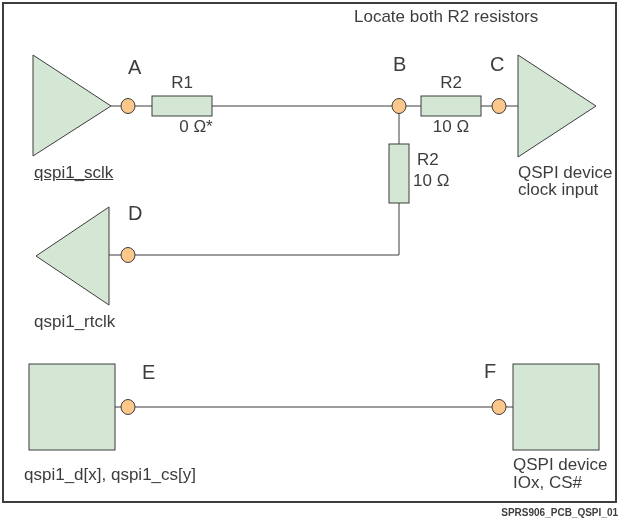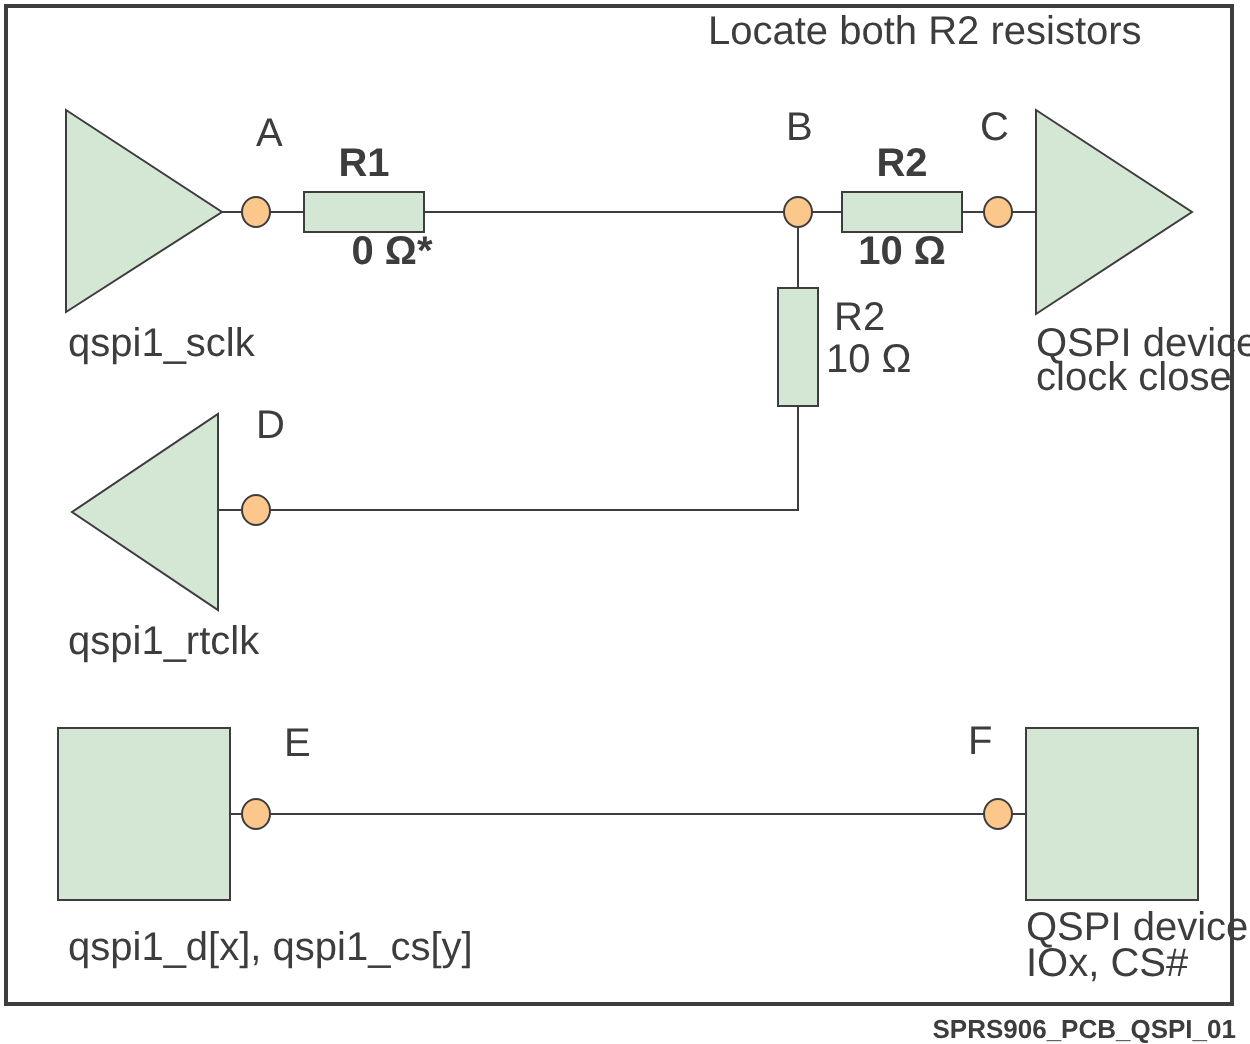--- a/index.html
+++ b/index.html
@@ -25,38 +25,38 @@
     left: 2px; top: 2px;
     width: 615px; height: 501px;
     border: 2px solid var(--stroke);
   }
   svg.shapes { position: absolute; left: 0; top: 0; }
   svg.shapes .comp { fill: var(--component-fill); stroke: var(--stroke); stroke-width: 1; }
   svg.shapes .node { fill: var(--node-fill); stroke: var(--stroke); stroke-width: 1; }
   svg.shapes .wire { fill: none; stroke: var(--stroke); stroke-width: 1; }
   .lbl {
     position: absolute;
-    font-size: 20px;
+    font-size: 17px;
     line-height: 17px;
     white-space: nowrap;
     color: var(--text);
   }
-  .lbl.center { text-align: center; font-weight: bold; }
+  .lbl.center { text-align: center; }
   .node-letter {
     position: absolute;
     font-size: 20px;
     line-height: 22px;
     font-weight: 400;
     white-space: nowrap;
     color: var(--text);
   }
   .caption {
     position: absolute;
     right: 7px; top: 507px;
-    font-size: 13px;
+    font-size: 10px;
     font-weight: 700;
     letter-spacing: 0px;
     color: var(--text);
   }
 </style>
 </head>
 <body>
 
 <div class="canvas">
 
@@ -103,23 +103,23 @@
   <div class="node-letter" style="left:142px; top:361px;">E</div>
   <div class="node-letter" style="left:484px; top:360px;">F</div>
 
   <div class="lbl center" style="left:152px; top:74px; width:60px;">R1</div>
   <div class="lbl center" style="left:160px; top:118px; width:72px;">0 Ω*</div>
   <div class="lbl center" style="left:421px; top:74px; width:60px;">R2</div>
   <div class="lbl center" style="left:416px; top:118px; width:70px;">10 Ω</div>
   <div class="lbl" style="left:417px; top:151px;">R2</div>
   <div class="lbl" style="left:413px; top:172px;">10 Ω</div>
 
-  <div class="lbl" style="left:34px; top:164px;">qspi1_sclk</div>
+  <div class="lbl" style="left:34px; top:164px;text-decoration:underline;">qspi1_sclk</div>
   <div class="lbl" style="left:34px; top:313px;">qspi1_rtclk</div>
   <div class="lbl" style="left:518px; top:164px;">QSPI device</div>
-  <div class="lbl" style="left:518px; top:181px;">clock close</div>
-  <div class="lbl" style="left:34px; top:466px;">qspi1_d[x], qspi1_cs[y]</div>
+  <div class="lbl" style="left:518px; top:181px;">clock input</div>
+  <div class="lbl" style="left:24px; top:466px;">qspi1_d[x], qspi1_cs[y]</div>
   <div class="lbl" style="left:513px; top:456px;">QSPI device</div>
   <div class="lbl" style="left:513px; top:474px;">IOx, CS#</div>
 
   <div class="caption">SPRS906_PCB_QSPI_01</div>
 
 </div>
 
 </body></html>

